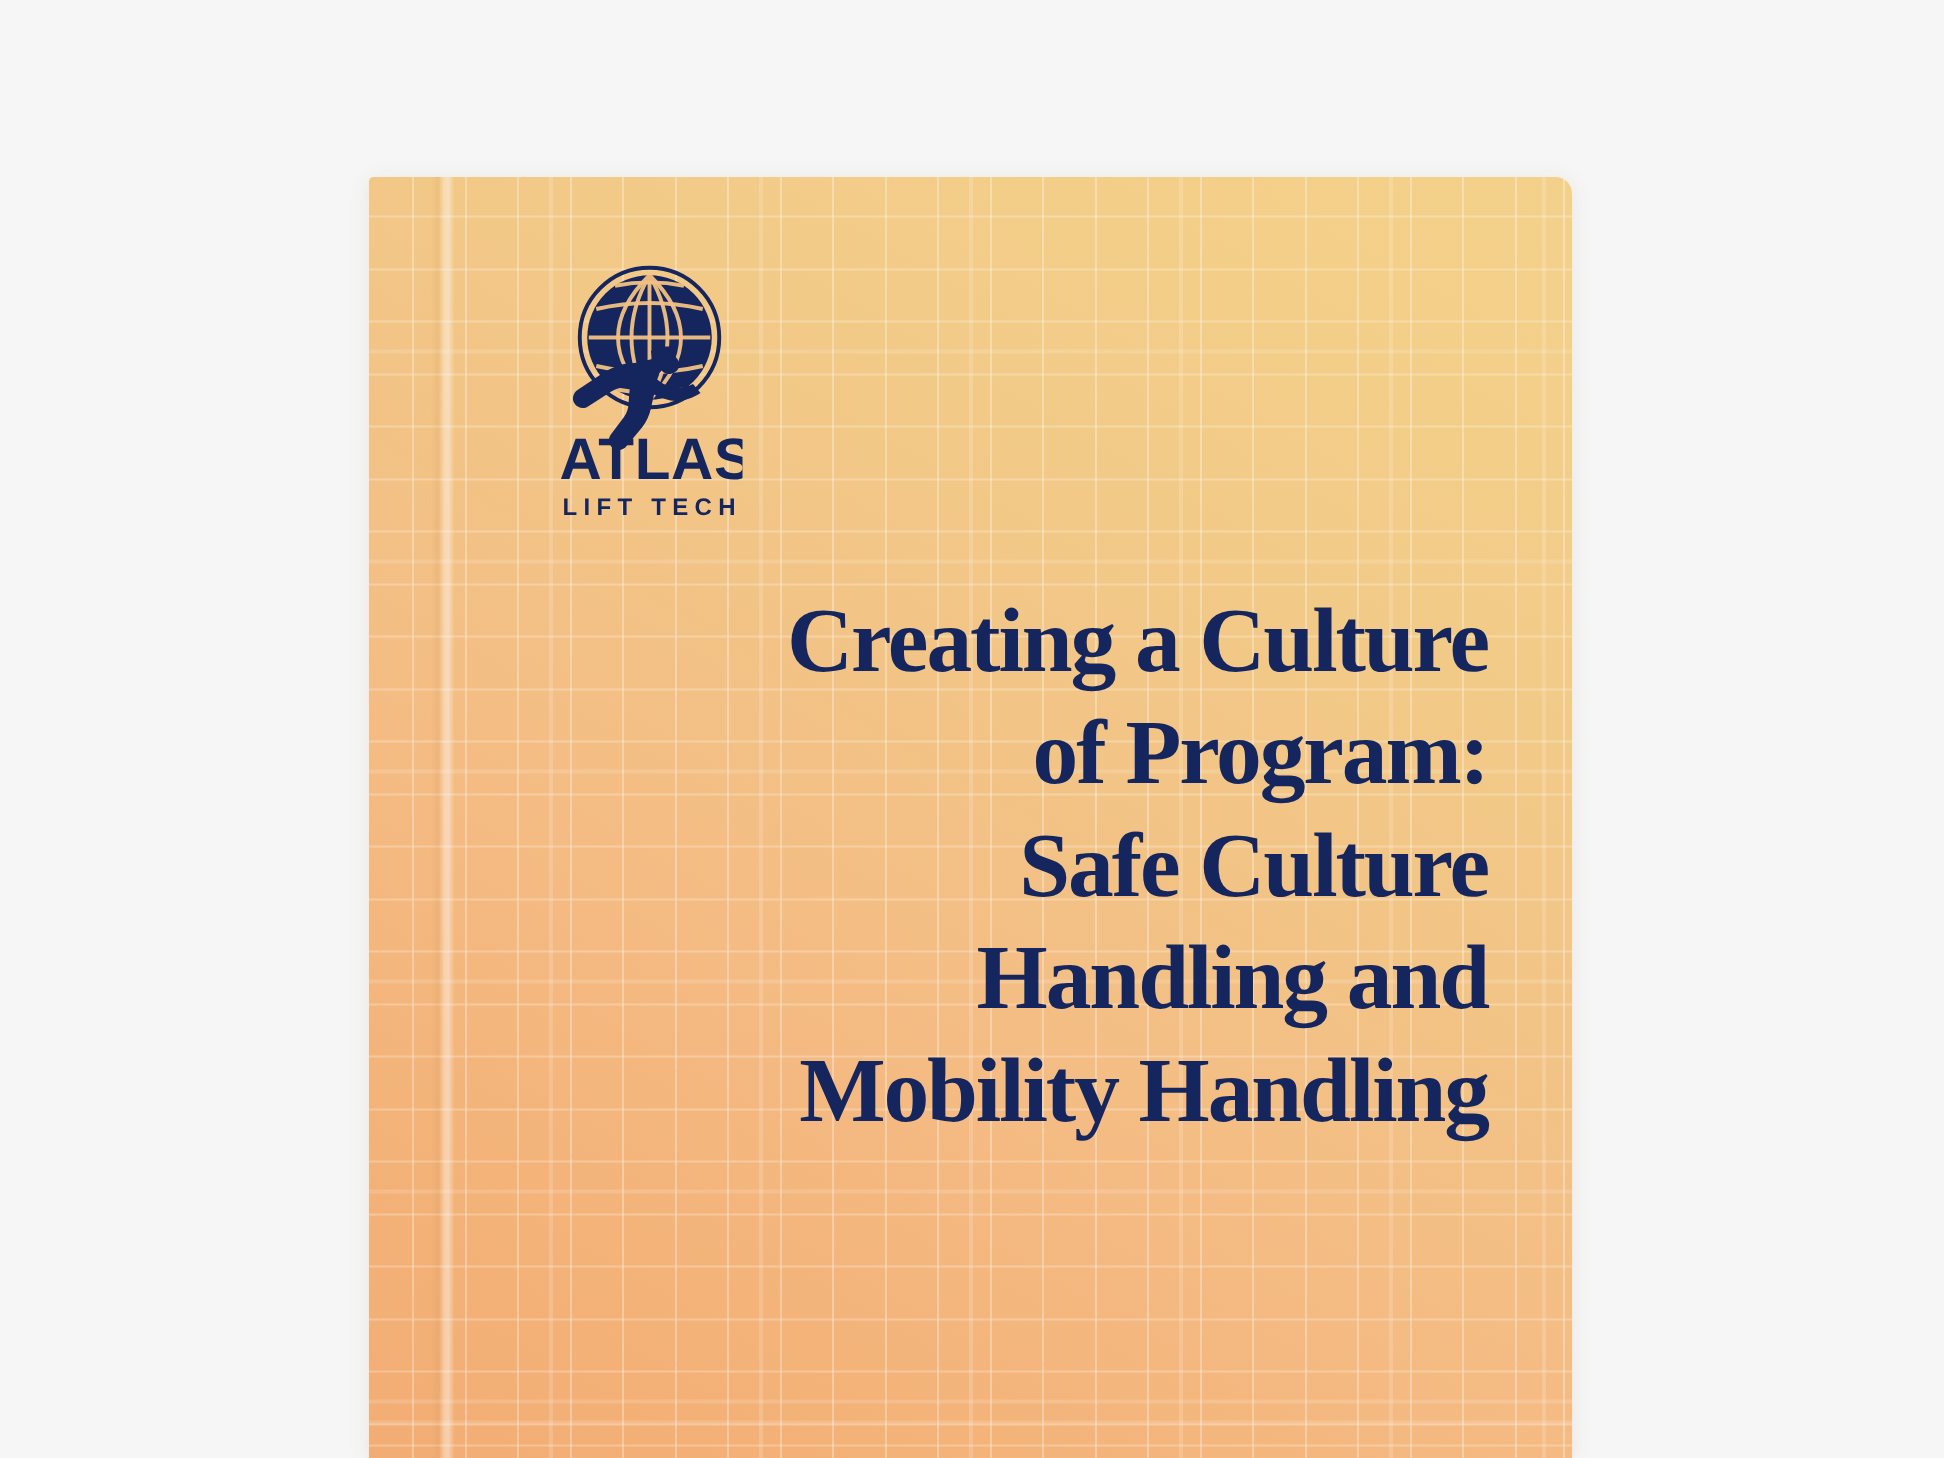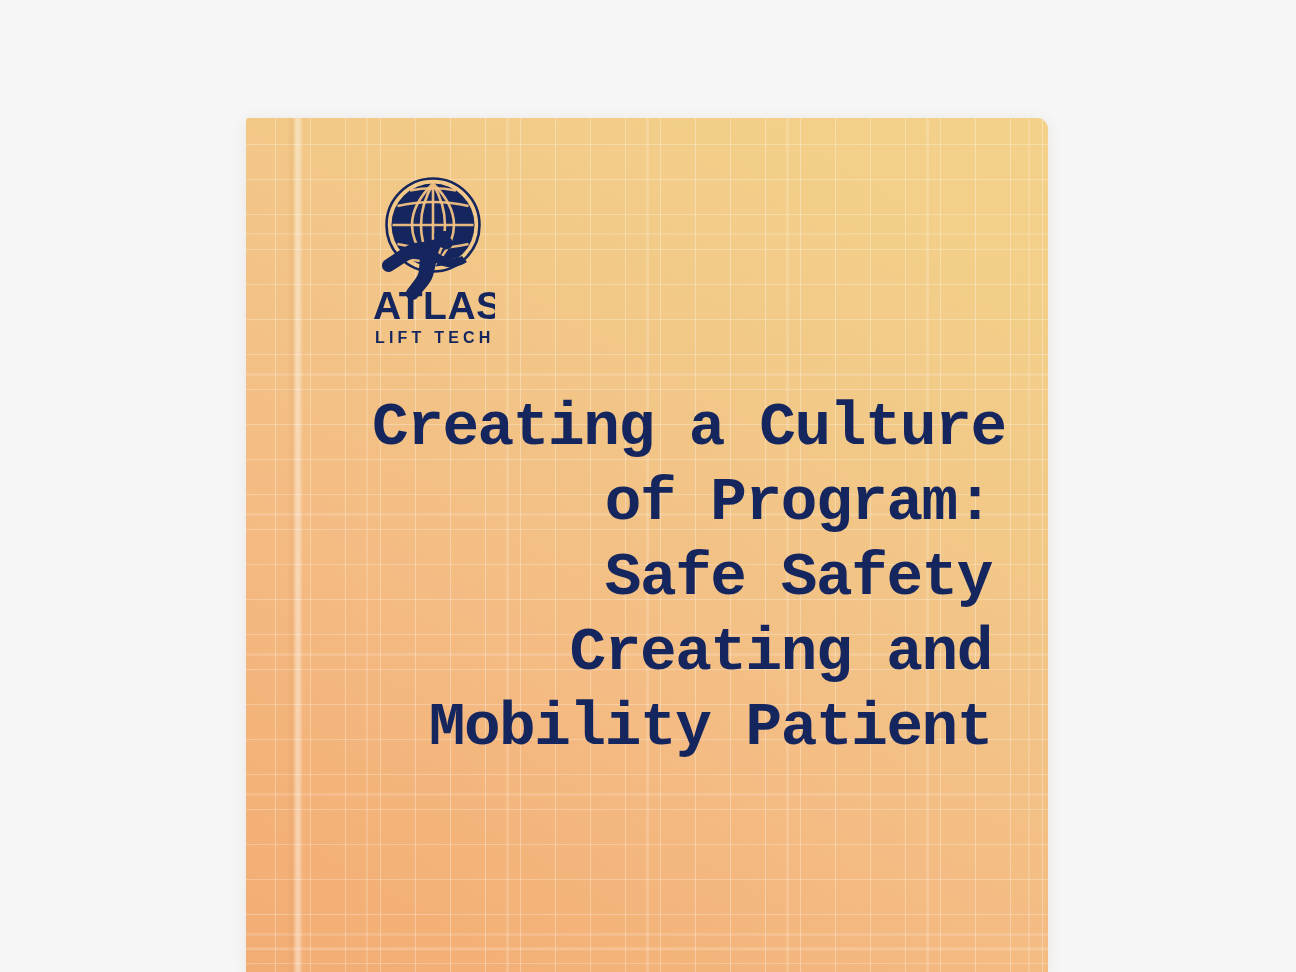--- a/index.html
+++ b/index.html
@@ -117,21 +117,21 @@
   }
   #logo svg { display: block; width: 124px; height: 178px; }
 
   
   #cover-title {
     position: absolute;
     left: 126px;
     top: 272px;
     width: 620px;
     color: #15255d;
-    font-family: Liberation Mono, monospace;
+    font-family: Liberation Serif, serif;
     font-weight: bold;
     font-size: 61px;
     line-height: 75px;
     letter-spacing: -1.4px;
   }
   #cover-title .line { display: block; white-space: nowrap; }
 </style>
 </head>
 <body>
 
@@ -199,19 +199,19 @@
 
         <text x="2" y="143" font-family="Liberation Sans, sans-serif" font-size="39" font-weight="bold" letter-spacing="0.5" fill="#15255d">ATLAS</text>
 
         <text x="4" y="167" font-family="Liberation Sans, sans-serif" font-size="16" font-weight="bold" letter-spacing="4.2" fill="#15255d">LIFT TECH</text>
       </svg>
     </div>
 
     <div id="cover-title">
       <span class="line">Creating a Culture</span>
       <span class="line">of Program:</span>
-      <span class="line">Safe Safety</span>
-      <span class="line">Creating and</span>
-      <span class="line">Mobility Patient</span>
+      <span class="line">Safe Culture</span>
+      <span class="line">Handling and</span>
+      <span class="line">Mobility Handling</span>
     </div>
 
   </div>
 </div>
 
 </body></html>

